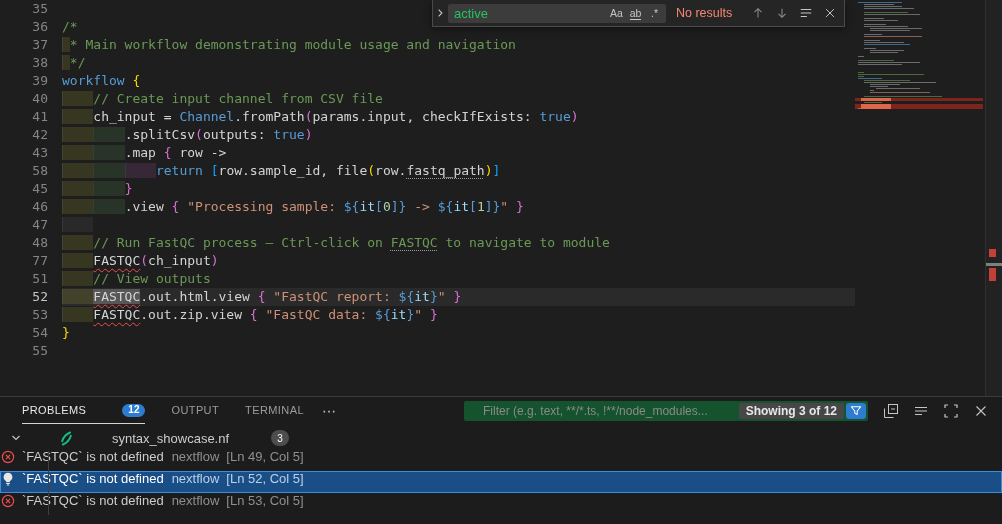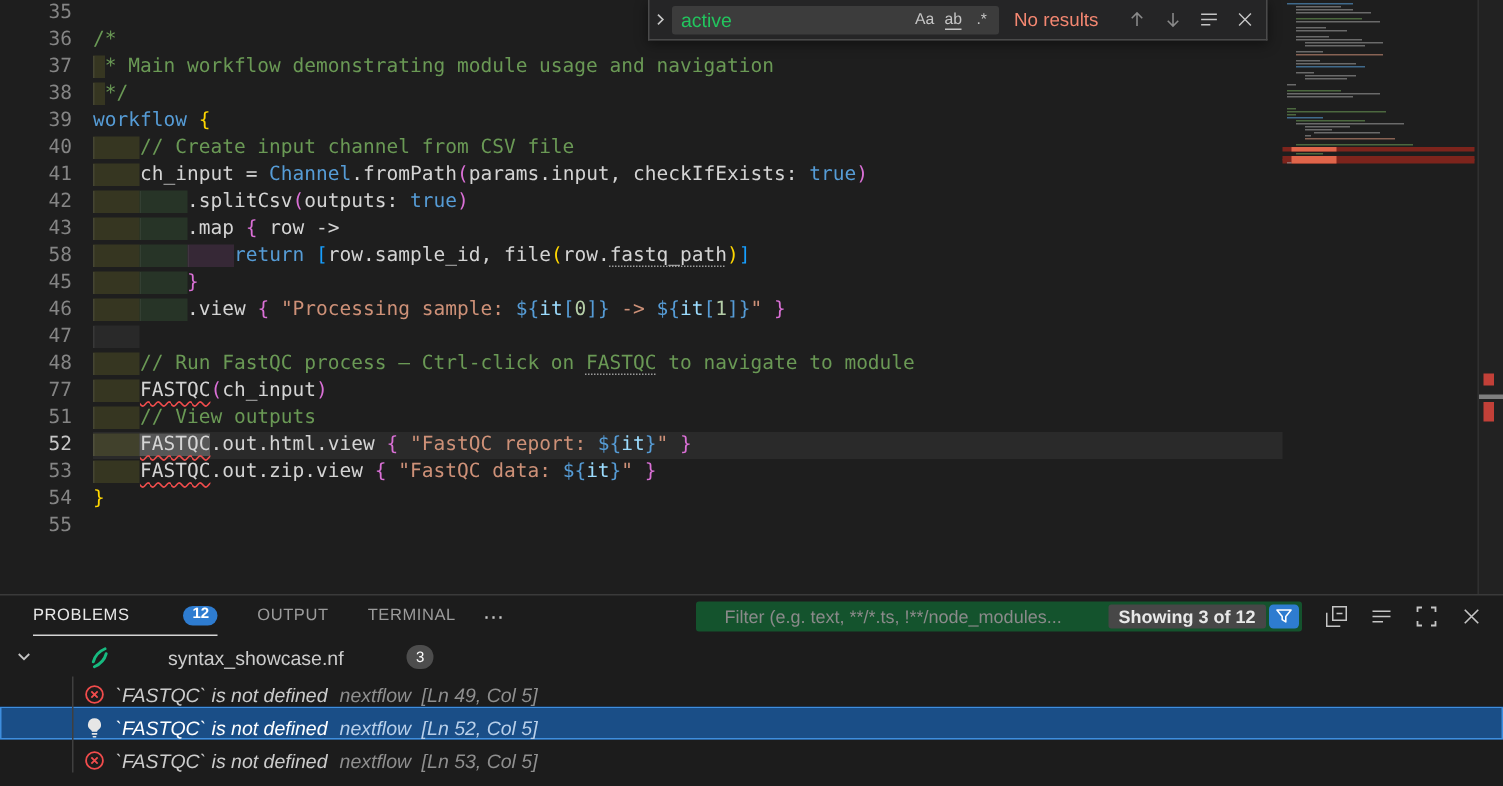--- a/index.html
+++ b/index.html
@@ -77,21 +77,21 @@
   .panel-actions{display:flex;gap:12px;margin:0 12px 0 14px;}
   .act{width:18px;height:18px;display:flex;align-items:center;justify-content:center;cursor:pointer;}
 
   .tree{position:relative;margin-top:3px;}
   .file-row{height:22px;display:flex;align-items:center;padding-left:8px;font-size:13px;color:#cccccc;cursor:pointer;gap:32px;}
   .file-row .ic{width:16px;height:16px;display:flex;align-items:center;justify-content:center;flex:none;}
   .file-name{margin-left:6px;}
   .count-badge{margin-left:10px;min-width:8px;height:16px;border-radius:9px;background:#4d4d4d;color:#fff;
                font-size:10px;display:flex;align-items:center;justify-content:center;padding:0 5px;}
   .tree-guide{position:absolute;left:48px;top:24px;width:1px;height:64px;background:#3f3f3f;}
-  .prob-row{height:22px;display:flex;align-items:flex-end;padding-left:55px;font-size:13px;cursor:pointer;font-style:italic;}
+  .prob-row{height:22px;display:flex;align-items:flex-start;font-size:13px;cursor:pointer;}
   .prob-row .ic{width:16px;height:16px;flex:none;display:flex;align-items:center;justify-content:center;}
   .prob-row .msg{margin-left:6px;color:#cccccc;white-space:pre;}
   .prob-row .src{margin-left:8px;color:#8f8f8f;}
   .prob-row .pos{margin-left:7px;color:#8f8f8f;}
   .prob-row.sel{background:#1a4e87;box-shadow:inset 0 0 0 1px #3e8ede;}
   .prob-row.sel .msg{color:#ffffff;}
   .prob-row.sel .src,.prob-row.sel .pos{color:#b9d0ea;}
 </style>
 </head>
 <body>

